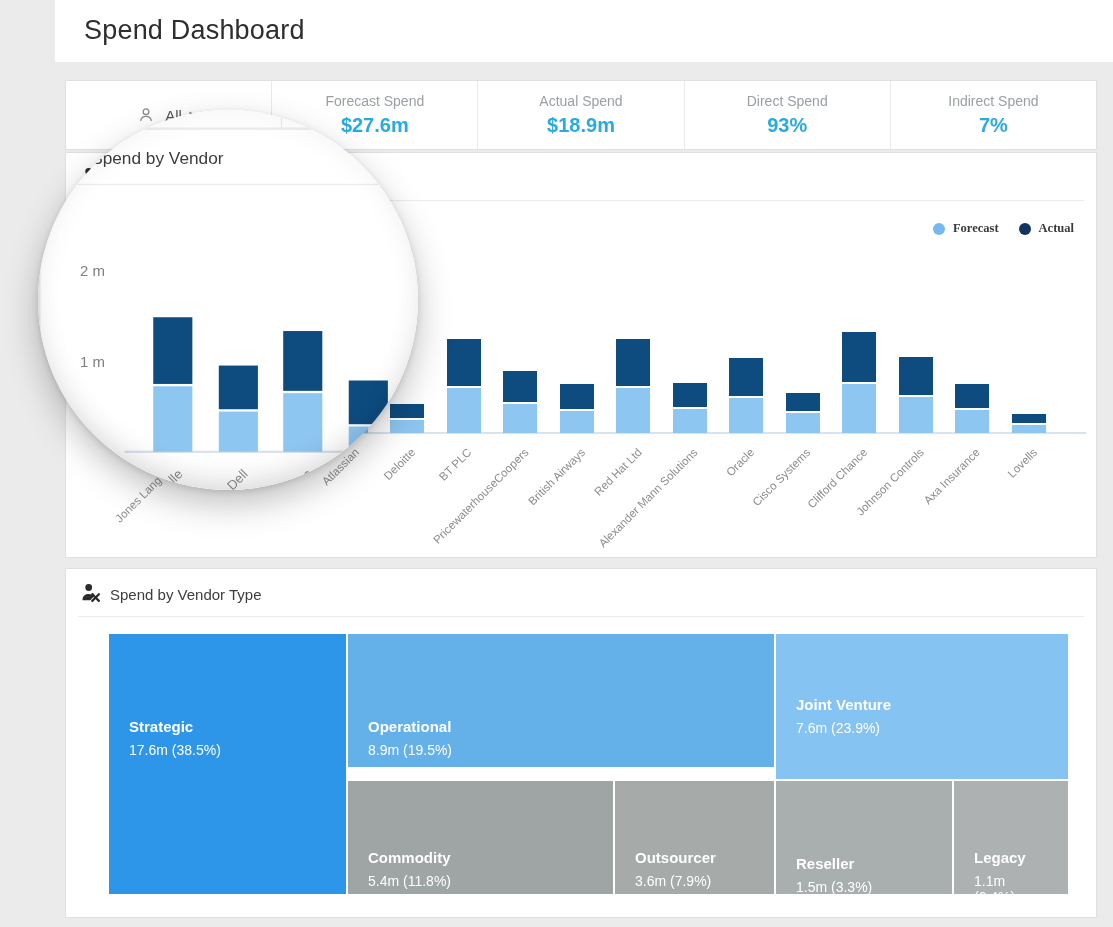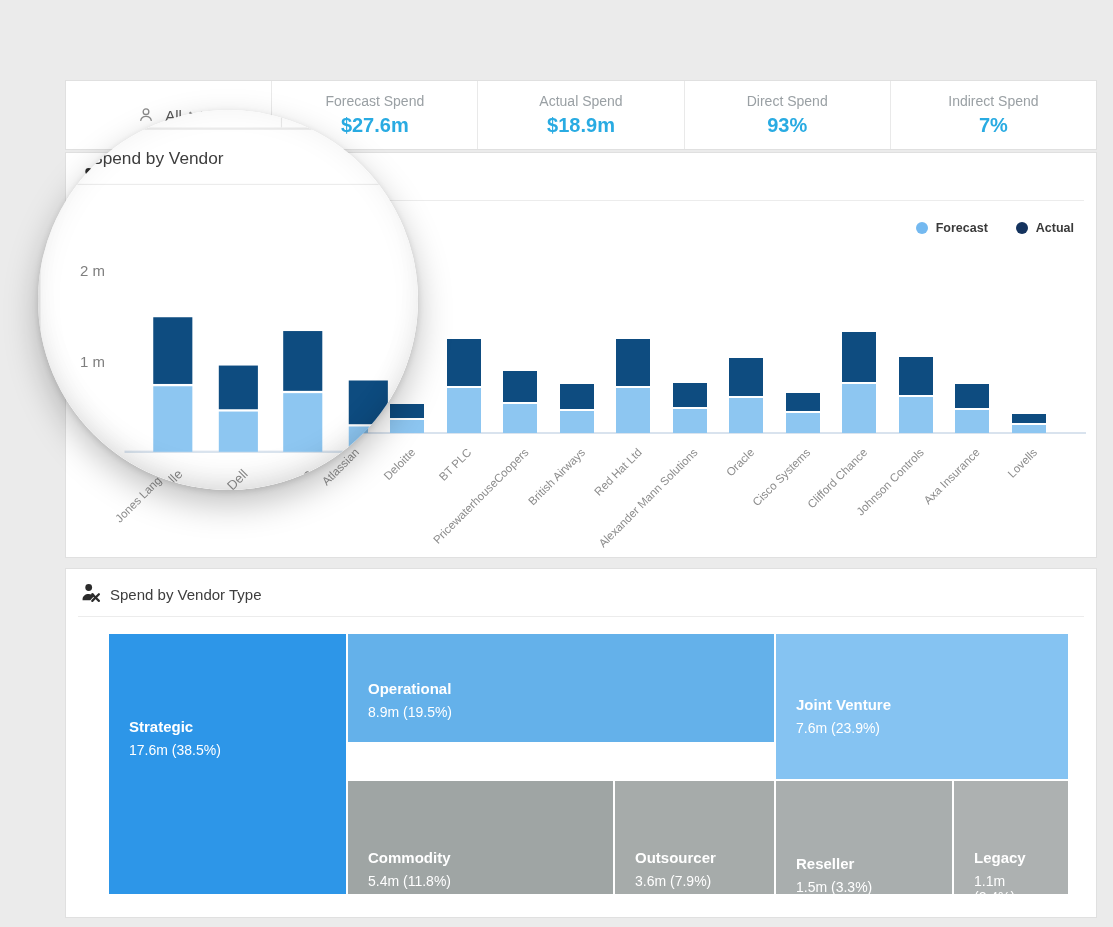--- a/index.html
+++ b/index.html
@@ -15,21 +15,21 @@
   .kpi-label{font-size:14px;color:#9aa0a4;}
   .kpi-value{font-size:20px;font-weight:700;color:#29abe2;}
   .filter-cell{flex-direction:row;gap:9px;color:#555;font-size:15px;}
   .chev{width:8px;height:8px;border-right:2px solid #8a8a8a;border-bottom:2px solid #8a8a8a;
         transform:rotate(45deg);margin-top:-4px;}
   .vendor-card{left:65px;top:152px;width:1032px;height:406px;}
   .type-card{left:65px;top:568px;width:1032px;height:350px;}
   .sec-icon{position:absolute;left:14px;top:13px;}
   .sec-title{position:absolute;left:44px;top:17px;font-size:15px;color:#3d3d3d;}
   .sec-divider{position:absolute;left:12px;right:12px;top:47px;height:1px;background:#ececec;}
-  .legend{position:absolute;top:68px;right:22px;display:flex;gap:28px;align-items:flex-start;}
+  .legend{position:absolute;top:68px;right:22px;display:flex;gap:20px;align-items:flex-start;font-family:Liberation Serif, serif;}
   .legend-item{display:flex;align-items:center;gap:8px;font-size:12.5px;font-weight:700;color:#3a3a3a;}
   .dot{width:12px;height:12px;border-radius:50%;display:inline-block;}
   .plot{position:absolute;left:0;top:0;width:100%;height:100%;}
   .seg{position:absolute;}
   .baseline{position:absolute;height:2px;background:#d9e3ee;}
   .ylab{position:absolute;width:56px;text-align:right;font-size:13px;color:#7f7f7f;}
   .xlab{position:absolute;width:0;height:0;}
   .xlab span{position:absolute;right:2px;top:0;white-space:nowrap;font-size:11.5px;color:#8c8c8c;
              transform:rotate(-45deg);transform-origin:100% 0;}
   .treemap{position:absolute;left:43px;top:65px;width:959px;height:260px;}
@@ -47,20 +47,23 @@
   .lrect{position:absolute;background:#fff;}
   .lsep{position:absolute;width:1px;background:#e9e9e9;}
   .lens-sec-title{position:absolute;left:109px;top:168px;font-size:15px;color:#3d3d3d;}
   .lens-divider{position:absolute;left:77px;top:199px;width:1008px;height:1px;background:#ececec;}
 </style>
 </head>
 <body>
 
 <div class="page">
 
+  <div class="topbar">
+    <div class="page-title">Spend Dashboard</div>
+  </div>
 
   <div class="card kpi-card">
     <div class="kpi-cell filter-cell">
       <svg width="20" height="20" viewBox="0 0 24 24" fill="none" stroke="#8a8a8a" stroke-width="1.6">
         <circle cx="12" cy="8" r="3.4"></circle>
           <path d="M5.5 19c.7-3.6 3.4-5.4 6.5-5.4s5.8 1.8 6.5 5.4"></path>
       </svg>
       <span>All</span>
       <span class="chev"></span>
     </div>
@@ -202,21 +205,21 @@
       </g>
       <circle cx="14" cy="14" r="1.5" fill="#2b2b2b"></circle>
     </svg>
     <div class="sec-title">Spend by Vendor Type</div>
     <div class="sec-divider"></div>
     <div class="treemap" id="treemap">
         <div class="tcell" style="left: 0px; top: 0px; width: 237px; height: 260px; background: rgb(45, 150, 232); padding-top: 38px;">
           <div class="tname">Strategic</div>
           <div class="tval">17.6m (38.5%)</div>
         </div>
-        <div class="tcell" style="left: 239px; top: 0px; width: 426px; height: 108px; background: rgb(100, 177, 234); ">
+        <div class="tcell" style="left: 239px; top: 0px; width: 426px; height: 133px; background: rgb(100, 177, 234); padding-top: 38px;">
           <div class="tname">Operational</div>
           <div class="tval">8.9m (19.5%)</div>
         </div>
         <div class="tcell" style="left: 667px; top: 0px; width: 292px; height: 145px; background: rgb(133, 195, 242); padding-top: 16px;">
           <div class="tname">Joint Venture</div>
           <div class="tval">7.6m (23.9%)</div>
         </div>
         <div class="tcell" style="left: 239px; top: 147px; width: 265px; height: 113px; background: rgb(159, 165, 164); padding-top: 22px;">
           <div class="tname">Commodity</div>
           <div class="tval">5.4m (11.8%)</div>

